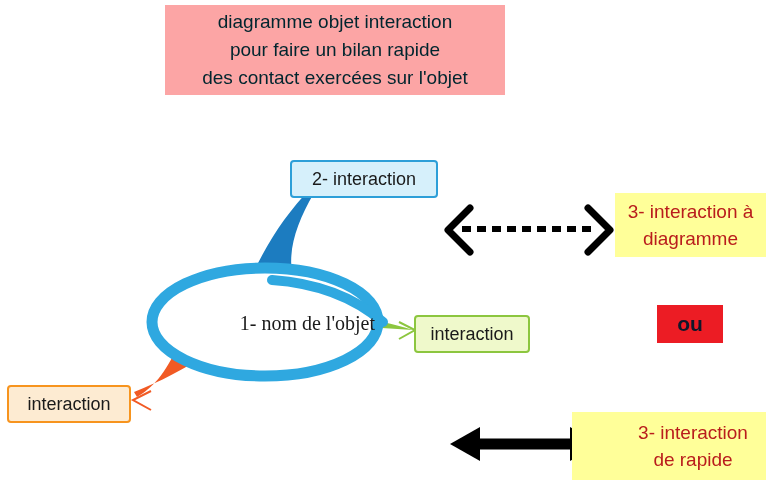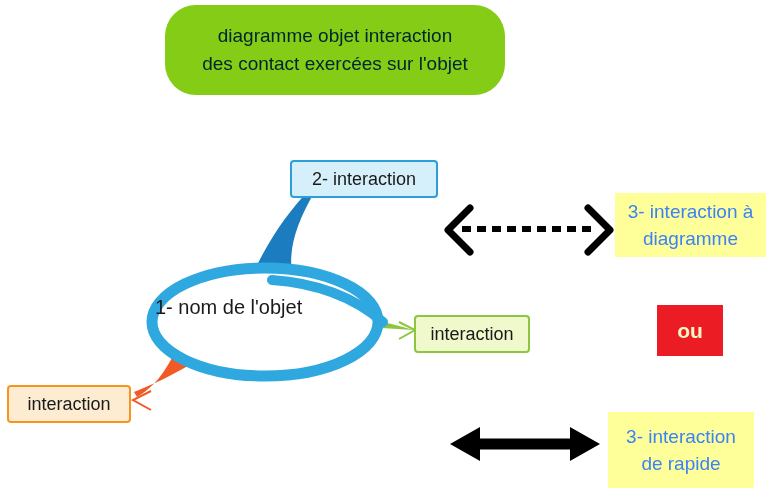--- a/index.html
+++ b/index.html
@@ -11,27 +11,26 @@
     overflow: hidden;
     font-family: "Liberation Sans", "DejaVu Sans", sans-serif;
     color: #111;
   }
   .artwork { position: absolute; left: 0; top: 0; }
 
   .title-box {
     position: absolute;
     left: 165px; top: 5px;
     width: 340px; height: 90px;
-    background: #84cc16;
+    background: #fca5a5;
     display: flex; flex-direction: column;
     align-items: center; justify-content: center;
     text-align: center;
     font-size: 19px; line-height: 28px;
     color: #00252e;
-    border-radius: 31px;
   }
 
   .node {
     position: absolute;
     box-sizing: border-box;
     display: flex; align-items: center; justify-content: center;
     font-size: 18px;
     border-radius: 4px;
     color: #1a1a1a;
   }
@@ -43,43 +42,44 @@
     left: 414px; top: 315px; width: 116px; height: 38px;
     background: #EFF9CB; border: 2.5px solid #8CC63F;
   }
   .node-orange {
     left: 7px; top: 385px; width: 124px; height: 38px;
     background: #FDEBD2; border: 2.5px solid #F7941E;
   }
 
   .center-label {
     position: absolute;
-    left: 155px; top: 296px; width: 220px;
-    text-align: left;
+    left: 155px; top: 312px; width: 220px;
+    text-align: right;
     font-size: 20px;
     color: #1a1a1a;
+    font-family: Liberation Serif, serif;
   }
 
   .ybox {
     position: absolute;
     background: #FFFF99;
     display: flex; flex-direction: column;
     align-items: center; justify-content: center;
     text-align: center;
     font-size: 19px; line-height: 27px;
-    color: #3b82f6;
+    color: #b91c1c;
   }
   .ybox-distance { left: 615px; top: 193px; width: 151px; height: 64px; }
-  .ybox-contact  { left: 608px; top: 412px; width: 146px; height: 76px; }
+  .ybox-contact  { left: 572px; top: 412px; width: 146px; height: 68px; padding-left: 48px; }
 
   .or-box {
     position: absolute;
-    left: 657px; top: 305px; width: 66px; height: 51px;
+    left: 657px; top: 305px; width: 66px; height: 38px;
     background: #EC1C24;
-    color: #fef9c3;
+    color: #0f172a;
     display: flex; align-items: center; justify-content: center;
     font-size: 21px; font-weight: bold;
   }
 </style>
 </head>
 <body>
 
 <div class="stage">
 
   <svg class="artwork" width="768" height="504" viewBox="0 0 768 504">
@@ -104,20 +104,21 @@
 
     <g fill="#000000">
       <rect x="476" y="438.5" width="98" height="11"></rect>
       <polygon points="450,444 480,427 480,461"></polygon>
       <polygon points="600,444 570,427 570,461"></polygon>
     </g>
   </svg>
 
   <div class="title-box">
     <span>diagramme objet interaction</span>
+    <span>pour faire un bilan rapide</span>
     <span>des contact exercées sur l'objet</span>
   </div>
 
   <div class="node node-blue">2- interaction</div>
 
   <div class="node node-green">interaction</div>
 
   <div class="node node-orange">interaction</div>
 
   <div class="center-label">1- nom de l'objet</div>

